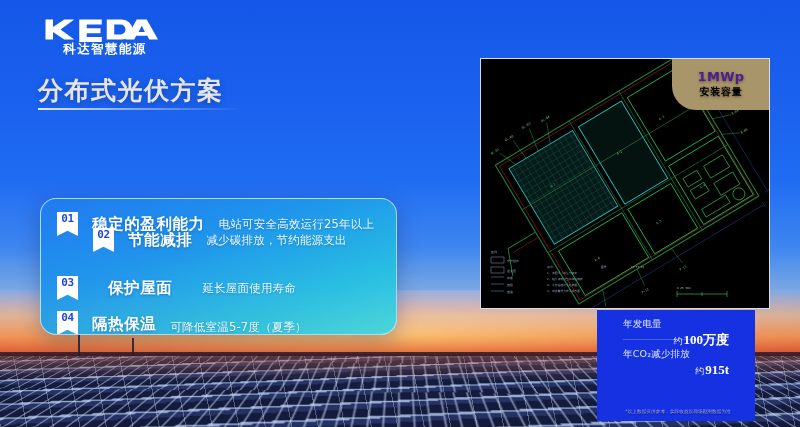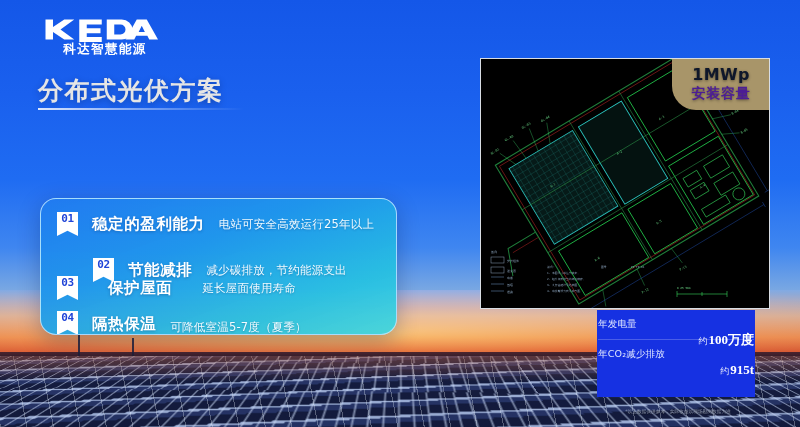--- a/index.html
+++ b/index.html
@@ -121,21 +121,21 @@
       rgba(38,192,225,.94) 75%,
       rgba(60,215,225,.92) 100%);
     border:1px solid rgba(190,230,255,.85);
     box-shadow:0 6px 22px rgba(0,30,90,.3);
     overflow:hidden;
   }
   .feat{
     position:absolute;left:16px;display:flex;align-items:center;height:30px;
   }
   .feat:nth-of-type(1){top:10px;}
-  .feat:nth-of-type(2){top:56px;padding-left:36px;}
+  .feat:nth-of-type(2){top:26px;padding-left:36px;}
   .feat:nth-of-type(3){top:74px;gap:16px;}
   .feat:nth-of-type(4){top:106px;align-items:flex-end;}
 
   .badge{
     position:relative;width:21px;height:24px;flex:0 0 auto;margin-right:14px;
     background:#fff;
     clip-path:polygon(0 0,100% 0,100% 100%,50% 78%,0 100%);
     display:flex;align-items:flex-start;justify-content:center;
     box-shadow:0 1px 3px rgba(0,30,90,.35);
   }
@@ -166,35 +166,35 @@
   .cad svg{position:absolute;left:0;top:0;}
   .cad-badge{
     position:absolute;right:-1px;top:-1px;
     width:98px;height:52px;
     background:#a89569;
     border-bottom-left-radius:24px;
     display:flex;flex-direction:column;align-items:center;justify-content:center;
     gap:1px;
   }
   .cad-badge .b1{
-    color:#0f172a;font-size:16px;font-weight:700;letter-spacing:.3px;
+    color:#4c1d95;font-size:13px;font-weight:700;letter-spacing:.3px;
     font-family:"DejaVu Sans",sans-serif;
     text-shadow:0 1px 3px rgba(0,0,0,.45);
   }
   .cad-badge .b2{
-    color:#4c1d95;font-size:14px;font-weight:700;letter-spacing:.8px;
+    color:#000000;font-size:10px;font-weight:700;letter-spacing:.8px;
     font-family:"DejaVu Sans",sans-serif;
     text-shadow:0 1px 3px rgba(0,0,0,.45);
   }
 
   
   .stats{
-    position:absolute;left:597px;top:310px;width:158px;height:87px;
+    position:absolute;left:597px;top:310px;width:158px;height:111px;
     background:#1631e2;
-    padding:0 1px;
+    padding:0 26px;
     box-sizing:border-box;
   }
   .srow{
     display:flex;align-items:center;justify-content:space-between;
     height:29px;
   }
   .srow + .srow{border-top:1px solid rgba(255,255,255,.22);}
   .slabel{
     color:#dfe6ff;font-size:9.5px;letter-spacing:.2px;
     font-family:"DejaVu Sans",sans-serif;white-space:nowrap;

